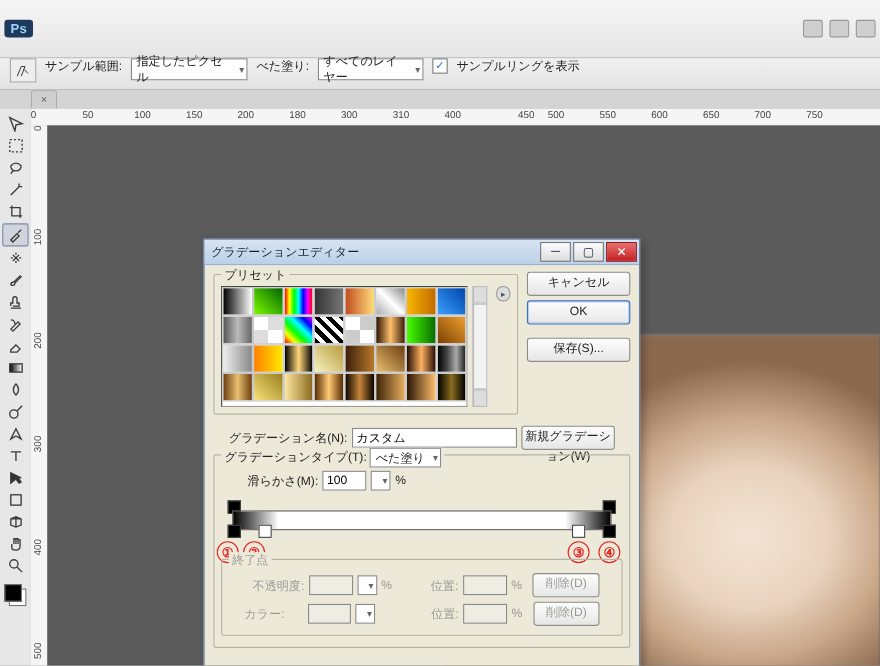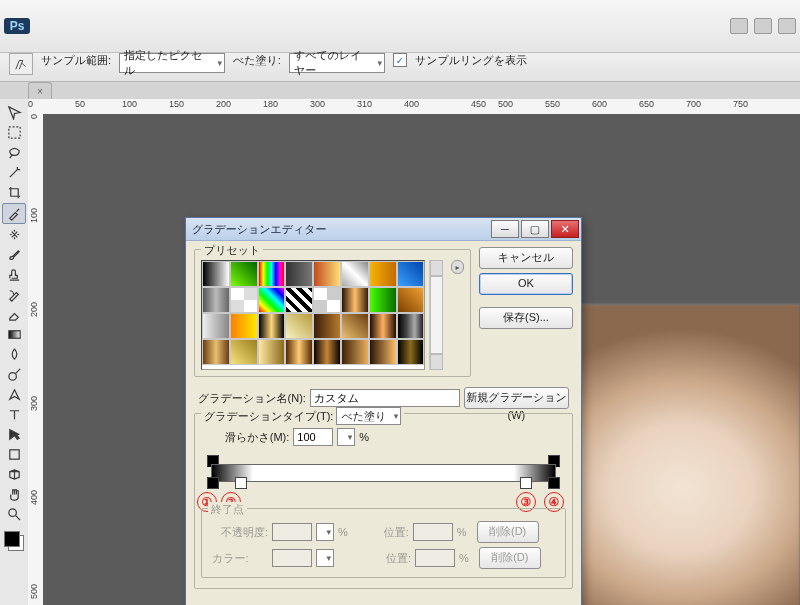--- a/index.html
+++ b/index.html
@@ -52,21 +52,21 @@
   .presets{width:246px;height:108px;border:1px inset #9b9b90;background:#fff;overflow:hidden;position:relative}
   .pgrid{display:grid;grid-template-columns:repeat(8,1fr);grid-auto-rows:26px}
   .pcell{border:1px solid #c8c8c8}
   .preset-scroll{width:14px;border-left:1px solid #c7c7c7;background:#eee;display:flex;flex-direction:column}
   .preset-scroll div{flex:0 0 14px;border:1px solid #bbb;background:#ddd}
   .preset-scroll .track{flex:1;background:#f3f3f3}
   .preset-fly{width:12px;height:12px;border:1px solid #999;background:#ddd;border-radius:6px;margin-left:4px;align-self:flex-start;display:flex;align-items:center;justify-content:center;font-size:8px;color:#555}
   .btn{width:92px;height:20px;border:1px solid #8e8e8e;background:linear-gradient(#fdfdfd,#e6e6e6);border-radius:3px;font-size:11px;text-align:center;line-height:18px;margin-bottom:4px;cursor:default}
   .btn.primary{border:1px solid #3b6fbf;box-shadow:0 0 0 1px #b4d1f4 inset}
   .rightcol{position:absolute;top:6px;right:8px;display:flex;flex-direction:column;align-items:stretch}
-  .row{display:flex;align-items:center;gap:4px;margin:4px 4px}
+  .row{display:flex;align-items:center;gap:4px;margin:4px 14px}
   .lbl{font-size:11px;white-space:nowrap}
   .txt{height:18px;border:1px solid #8a8a8a;background:#fff;font-size:11px;padding:0 3px;box-sizing:border-box}
   .gradbar{position:relative;height:28px;margin:12px 2px 22px}
   .gradbar .bar{position:absolute;top:6px;left:8px;right:8px;height:16px;border:1px solid #666;background:linear-gradient(to right,#000 0%,#fff 12%,#fff 88%,#000 100%)}
   .stop{position:absolute;width:10px;height:10px;border:1px solid #444}
   .stop.top{top:-3px;border-bottom-color:transparent}
   .stop.bot{bottom:-3px}
   .num-ann{position:absolute;width:18px;height:18px;border:1.5px solid #e52020;border-radius:50%;color:#e52020;font:700 12px/18px Arial;text-align:center;background:transparent}
   .small-in{width:40px}
   .disabled{color:#9a9a94}

